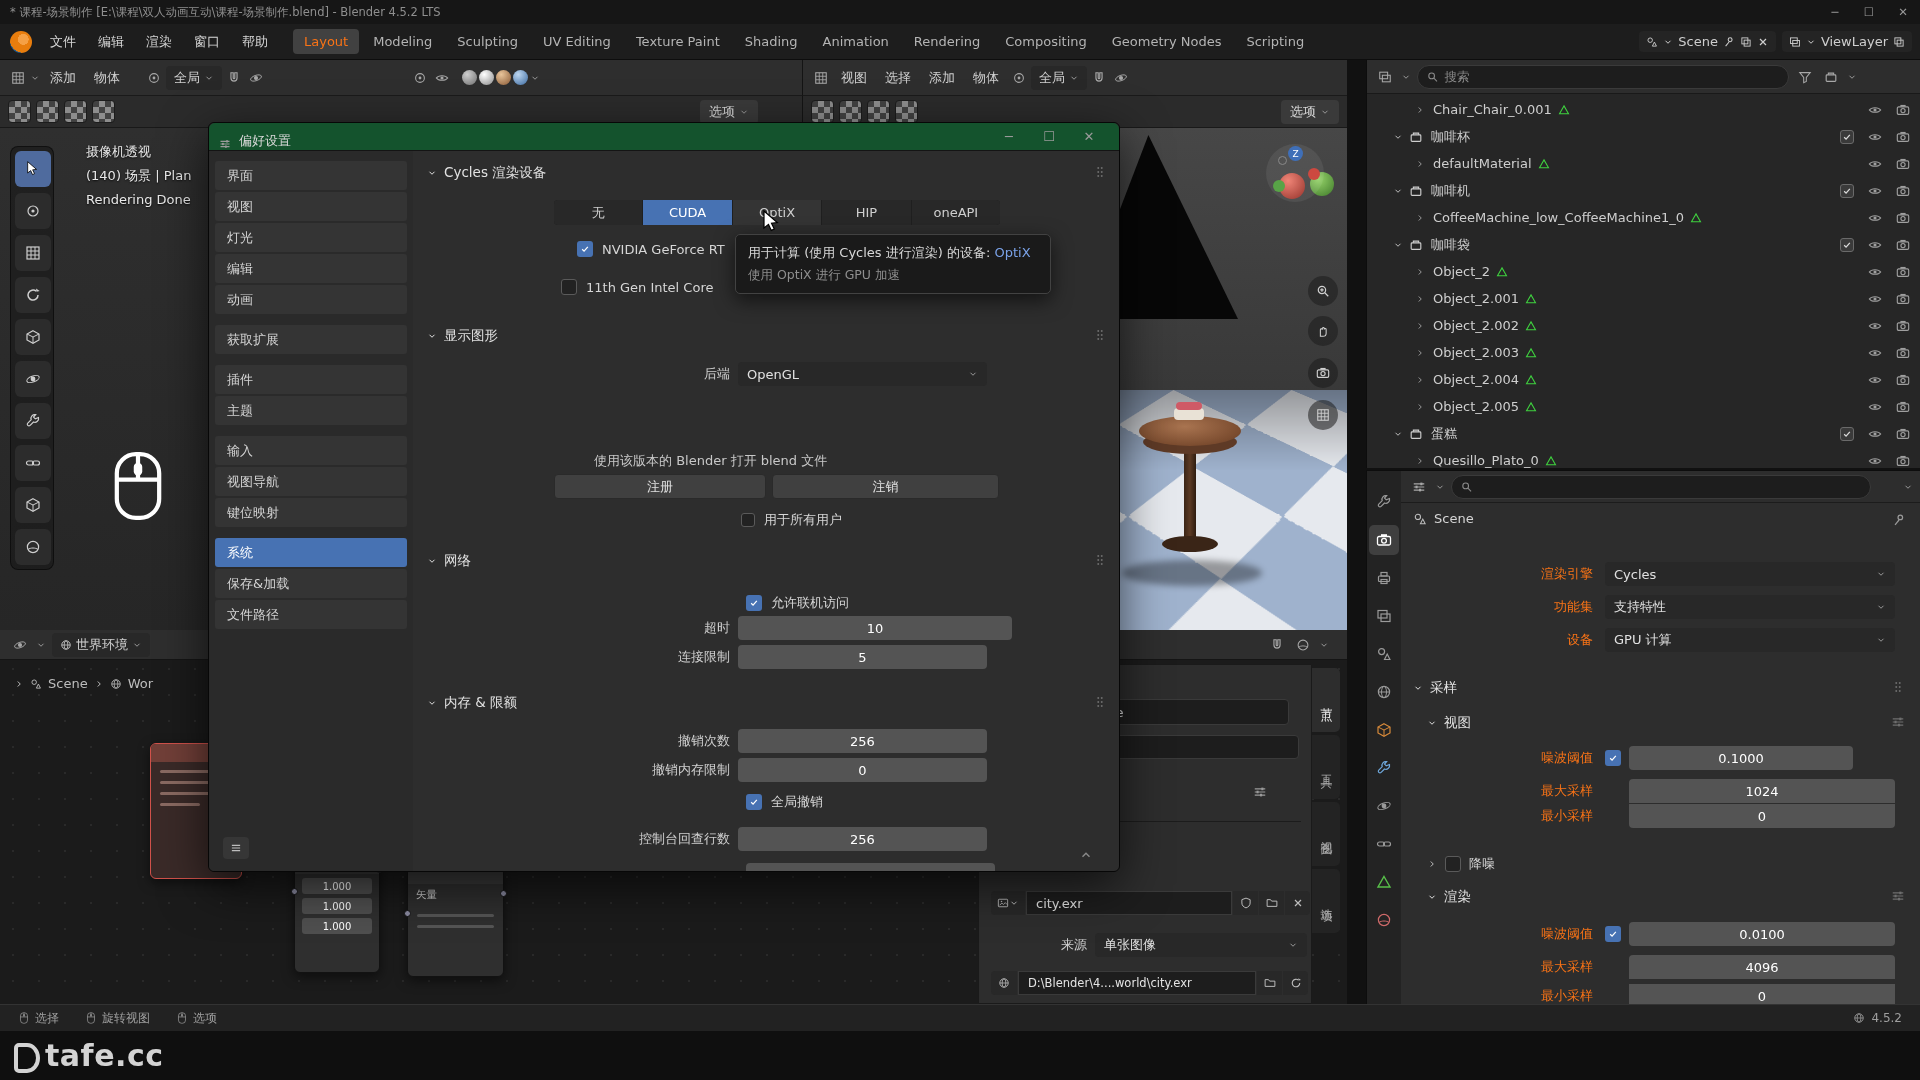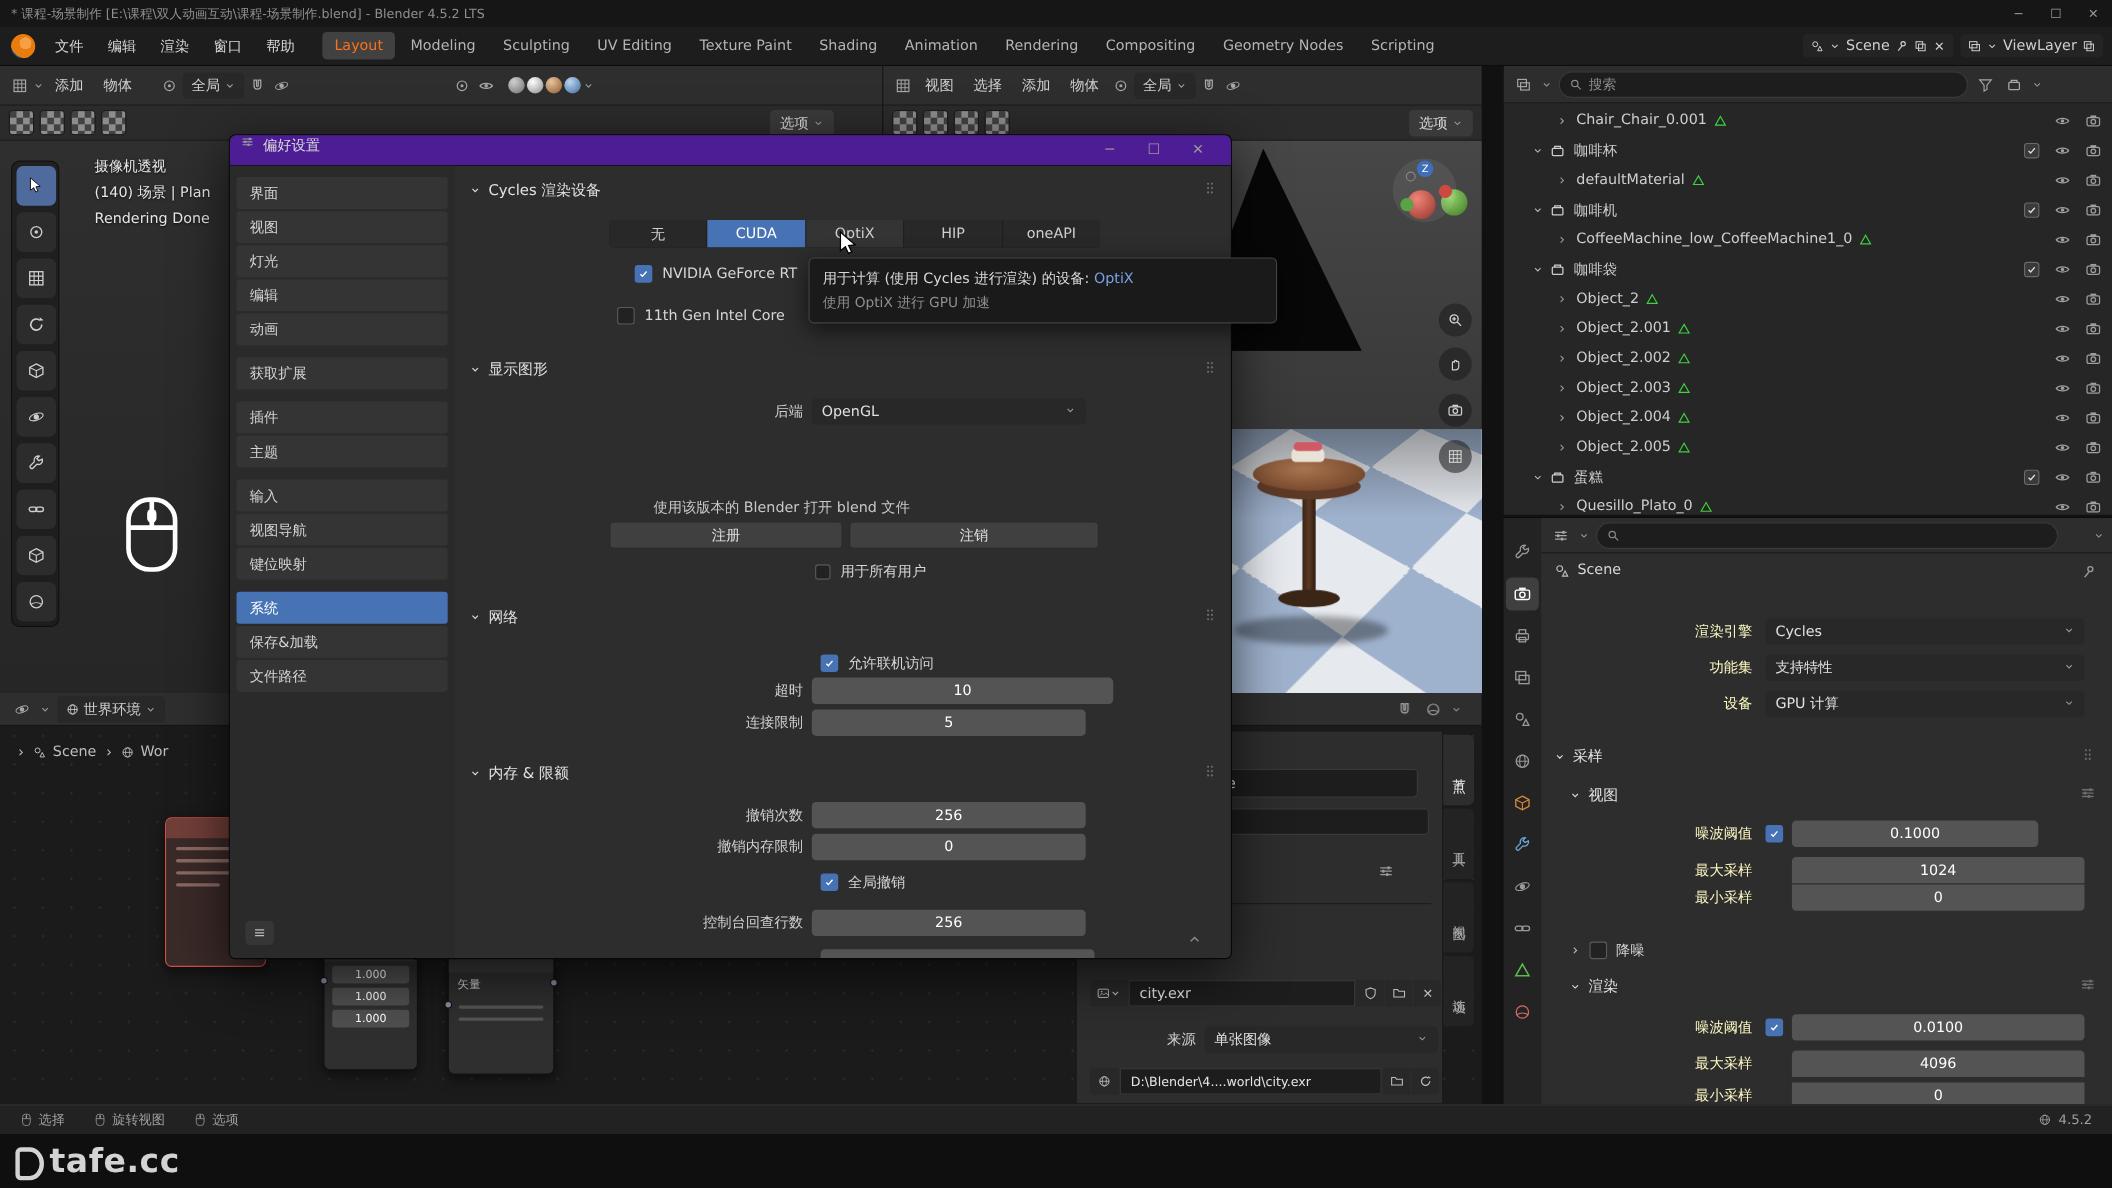--- a/index.html
+++ b/index.html
@@ -90,54 +90,54 @@
 .orow{position:relative;height:27px;display:flex;align-items:center;color:#cfcfcf}
 .orow .rix{position:absolute;display:flex;align-items:center;justify-content:center;color:#9f9f9f;width:18px;height:18px}
 .gcb{width:14px;height:14px;border-radius:3px;background:#3a3a3a;border:1px solid #6a6a6a;display:flex;align-items:center;justify-content:center;color:#ddd}
 
 .props{left:1366px;top:470px;width:554px;height:537px;background:#2d2d2d;overflow:hidden;border-left:1px solid #0d0d0d;border-top:1px solid #0d0d0d}
 .ptabs{position:absolute;left:0;top:0;width:34px;height:100%;background:#232323;display:flex;flex-direction:column;align-items:center;padding-top:16px;gap:8px}
 .ptab{width:30px;height:30px;border-radius:5px;display:flex;align-items:center;justify-content:center;color:#9a9a9a}
 .ptab.act{background:#3f3f3f;color:#fff}
 .phdr{position:absolute;left:34px;top:0;width:520px;height:32px;background:#2d2d2d;border-bottom:1px solid #1c1c1c;display:flex;align-items:center;gap:6px;padding:0 8px}
 .prow{position:absolute;display:flex;align-items:center;height:24px}
-.plab{width:198px;text-align:right;padding-right:12px;color:#fef9c3}
+.plab{width:198px;text-align:right;padding-right:12px;color:#f97316}
 .val{background:#545454;border-radius:4px;height:24px;display:flex;align-items:center;justify-content:center;color:#fff}
 .dd{background:#282828;border-radius:4px;height:24px;display:flex;align-items:center;padding:0 9px;color:#e0e0e0;position:relative}
 .dd .ca{margin-left:auto;color:#999}
 .cb{width:16px;height:16px;border-radius:3px;flex:none;display:flex;align-items:center;justify-content:center}
 .cb.on{background:#4772b3;color:#fff}
 .cb.off{background:#222;border:1px solid #5a5a5a}
 .sect{display:flex;align-items:center;gap:7px;color:#e2e2e2;font-size:13.5px}
 .grip{color:#6e6e6e}
 
 .statusbar{left:0;top:1004px;width:1920px;height:27px;background:#222;border-top:1px solid #333;display:flex;align-items:center;gap:26px;padding:0 18px;color:#9f9f9f;font-size:12px}
 .sbitem{display:flex;align-items:center;gap:5px}
 .sbright{margin-left:auto;display:flex;align-items:center;gap:6px}
 .bottomstrip{left:0;top:1031px;width:1920px;height:49px;background:#0f0f0f;display:flex;align-items:center;padding-left:14px}
 .wmark{display:flex;align-items:flex-end;gap:5px;opacity:.82}
 .wmD{width:26px;height:30px;border:4px solid #fff;border-radius:5px 50% 50% 5px}
 .wmtx{color:#fff;font-size:30px;font-weight:700;letter-spacing:.5px}
 
 .prefs{left:208px;top:122px;width:912px;height:750px;background:#2d2d2d;border:1px solid #070707;border-radius:6px;box-shadow:0 14px 48px rgba(0,0,0,.65);z-index:50}
-.ptitle{height:28px;background:#4c1d95;border-radius:6px 6px 0 0;display:flex;align-items:flex-start;gap:8px;padding:0 10px;color:#d8d8d8;border-bottom:1px solid #141414}
+.ptitle{height:28px;background:#14532d;border-radius:6px 6px 0 0;display:flex;align-items:flex-end;gap:8px;padding:0 10px;color:#d8d8d8;border-bottom:1px solid #141414}
 .ptitle .winctl .wbtn{width:40px}
 .pnav{position:absolute;left:0;top:28px;width:204px;bottom:0;background:#2a2a2a;padding:10px 6px;border-radius:0 0 0 6px}
 .pnavi{height:29px;display:flex;align-items:center;padding-left:12px;background:#343434;border-radius:3px;margin-bottom:2px;color:#d4d4d4}
 .pnavi.gap{margin-top:11px}
 .pnavi.act{background:#4772b3;color:#fff}
 .pcontent{position:absolute;left:204px;top:28px;right:0;bottom:0;overflow:hidden}
 .crow{position:absolute;display:flex;align-items:center;height:24px}
 .clab{width:325px;text-align:right;padding-right:8px;color:#cfcfcf}
 .seg{display:flex;border-radius:4px;overflow:hidden;gap:1px;background:#1f1f1f}
 .seg>div{flex:1;height:25px;background:#282828;color:#cfcfcf;display:flex;align-items:center;justify-content:center}
 .seg>div.act{background:#4772b3;color:#fff}
 .seg>div.hov{background:#343434}
 .btn{background:#404040;border:1px solid #2a2a2a;border-radius:4px;height:25px;display:flex;align-items:center;justify-content:center;color:#e0e0e0}
-.tooltip{left:735px;top:234px;width:426px;min-height:60px;background:#1a1a1a;border:1px solid #424242;border-radius:5px;padding:9px 12px;z-index:60;box-shadow:0 6px 20px rgba(0,0,0,.6)}
+.tooltip{left:735px;top:234px;width:316px;min-height:60px;background:#1a1a1a;border:1px solid #424242;border-radius:5px;padding:9px 12px;z-index:60;box-shadow:0 6px 20px rgba(0,0,0,.6)}
 .tooltip .l1{color:#d8d8d8;font-size:13px}
 .tooltip .l1 b{color:#7aa2e8;font-weight:400}
 .tooltip .l2{color:#8f8f8f;font-size:12.5px;margin-top:5px}
 .cursor{left:763px;top:210px;z-index:200}
 </style>
 </head>
 <body>
 
 <svg width="0" height="0" style="position:absolute">
 <defs>

